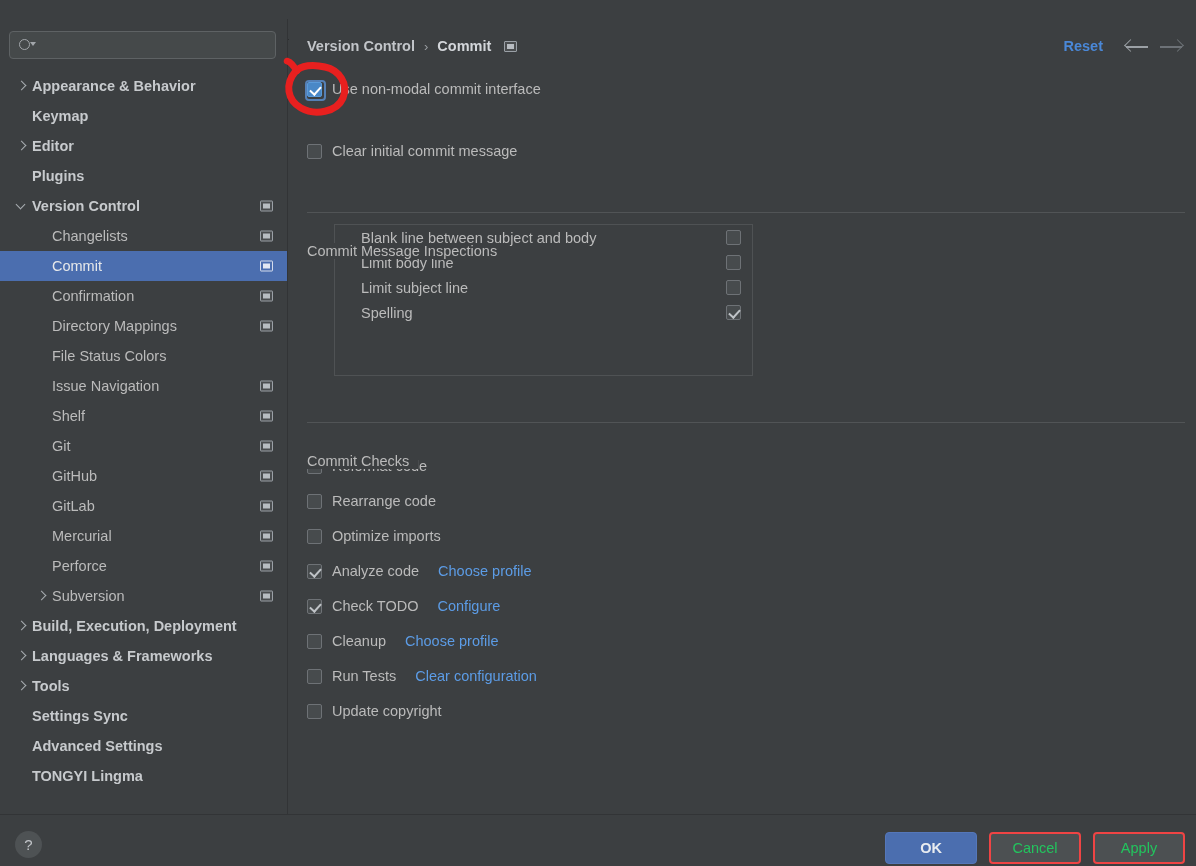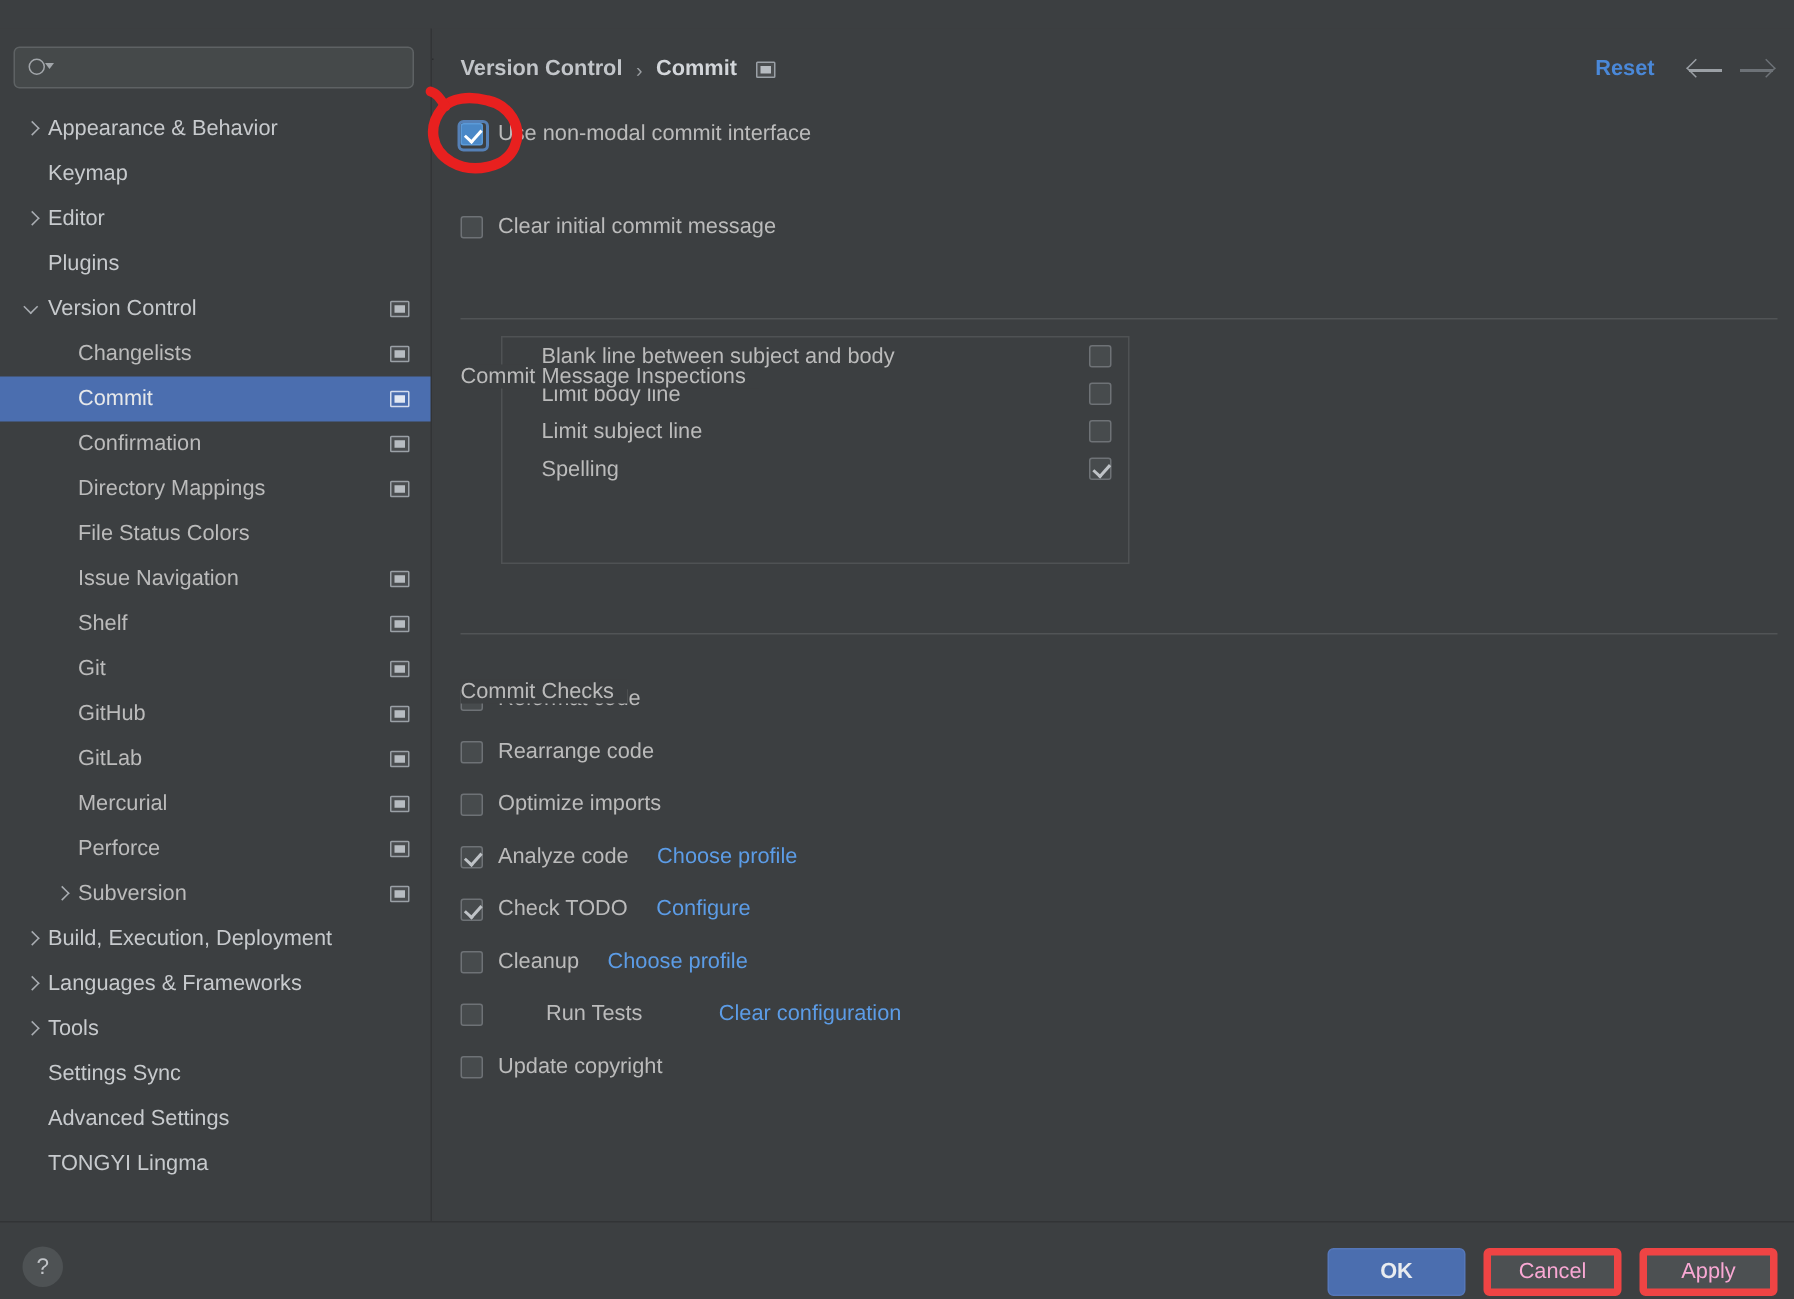--- a/index.html
+++ b/index.html
@@ -89,21 +89,21 @@
   }
   .arrow.down::before {
     content: ""; position: absolute; left: 3px; top: 2px;
     width: 6px; height: 6px;
     border-right: 1.6px solid #a9adb2; border-bottom: 1.6px solid #a9adb2;
     transform: rotate(45deg);
   }
   .tree-label {
     font-size: 14.5px; color: #bbbbbb; white-space: nowrap;
   }
-  .tree-row.group > .tree-label { font-weight: normal; color: #c7cacd; }
+  .tree-row.group > .tree-label { font-weight: bold; color: #c7cacd; }
   .tree-row.selected > .tree-label { color: #e6e8ea; font-weight: normal; }
   .proj-icon {
     position: absolute; right: 14px; top: 50%; transform: translateY(-50%);
     width: 13px; height: 11px;
     border: 1px solid #9aa0a6; border-radius: 1px;
     background: #4a4d4f;
   }
   .proj-icon::after {
     content: ""; position: absolute; left: 2px; top: 2px;
     width: 7px; height: 5px; background: #b7bcc1;
@@ -236,21 +236,21 @@
     position: absolute; top: 17px; height: 32px;
     border-radius: 4px; font-size: 14.5px;
     display: flex; align-items: center; justify-content: center;
     cursor: pointer; white-space: nowrap;
   }
   .btn.primary {
     left: 885px; width: 92px; background: #4b6eaf;
     color: #e9ecf0; font-weight: bold; border: 1px solid #5577b9;
   }
   .btn.normal {
-    background: #4c5052; color: #f9a8d4; border: 5px solid #ef4444;
+    background: #4c5052; color: #22c55e; border: 2px solid #ef4444;
   }
   .btn-cancel { left: 989px; width: 92px; }
   .btn-apply  { left: 1093px; width: 92px; }
 
   .watermark {
     position: absolute; left: 1083px; top: 834px;
     font-size: 15px; color: #cfd2d6; opacity: .92;
     white-space: nowrap; pointer-events: none; z-index: 9;
     font-family: "Liberation Sans", sans-serif;
     margin-top: 38px;
@@ -455,21 +455,21 @@
       <div class="opt-row" style="left: 18px; top: 579px;">
         <span class="cb checked"></span>
         <span class="opt-label">Check TODO</span>
         <span class="link">Configure</span>
       </div>
       <div class="opt-row" style="left: 18px; top: 614px;">
         <span class="cb"></span>
         <span class="opt-label">Cleanup</span>
         <span class="link">Choose profile</span>
       </div>
-      <div class="opt-row" style="left: 18px; top: 649px; gap: 32px;">
+      <div class="opt-row" style="left: 18px; top: 649px;">
         <span class="cb"></span>
         <span class="opt-label">Run Tests</span>
         <span class="link">Clear configuration</span>
       </div>
       <div class="opt-row" style="left: 18px; top: 684px;">
         <span class="cb"></span>
         <span class="opt-label">Update copyright</span>
       </div>
     </div>
 </div>

